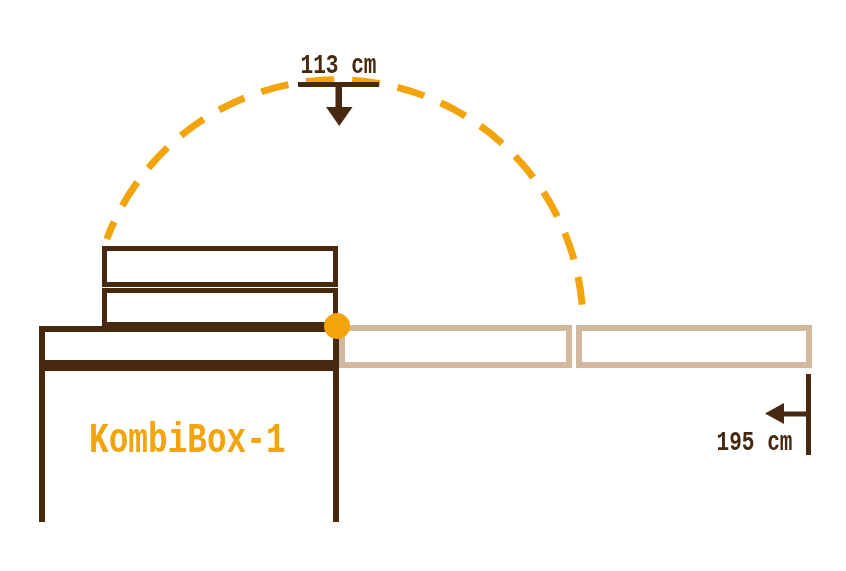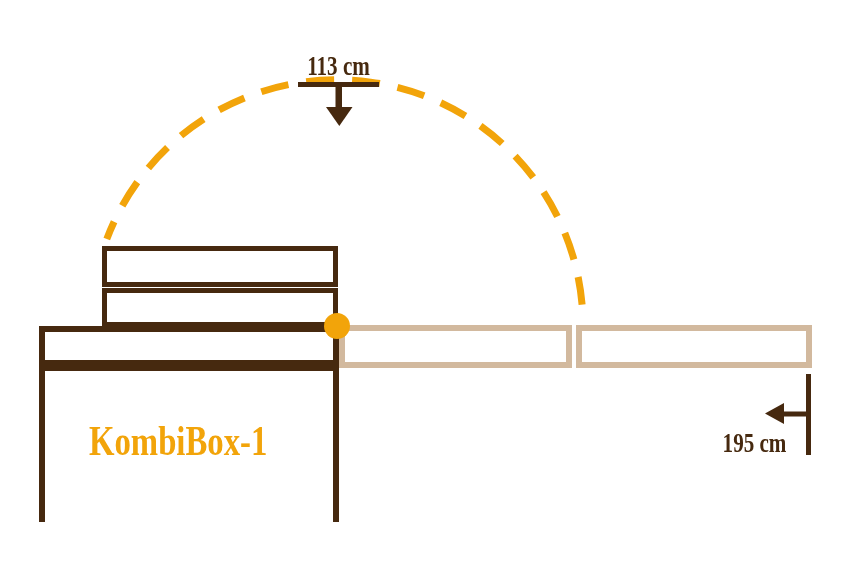--- a/index.html
+++ b/index.html
@@ -10,21 +10,21 @@
     --color-box_fill: #FFFFFF;
   }
   * { margin: 0; padding: 0; box-sizing: border-box; }
   html, body { background: #fff; }
   .stage {
     position: relative;
     width: 846px;
     height: 522px;
     background: var(--color-background, #FFFFFF);
     overflow: hidden;
-    font-family: Liberation Serif, serif;
+    font-family: Liberation Mono, monospace;
   }
   .overlay {
     position: absolute;
     left: 0; top: 0;
     width: 846px; height: 571px;
     z-index: 1;
   }
   .arc {
     fill: none;
     stroke: var(--color-orange, #F2A40A);

